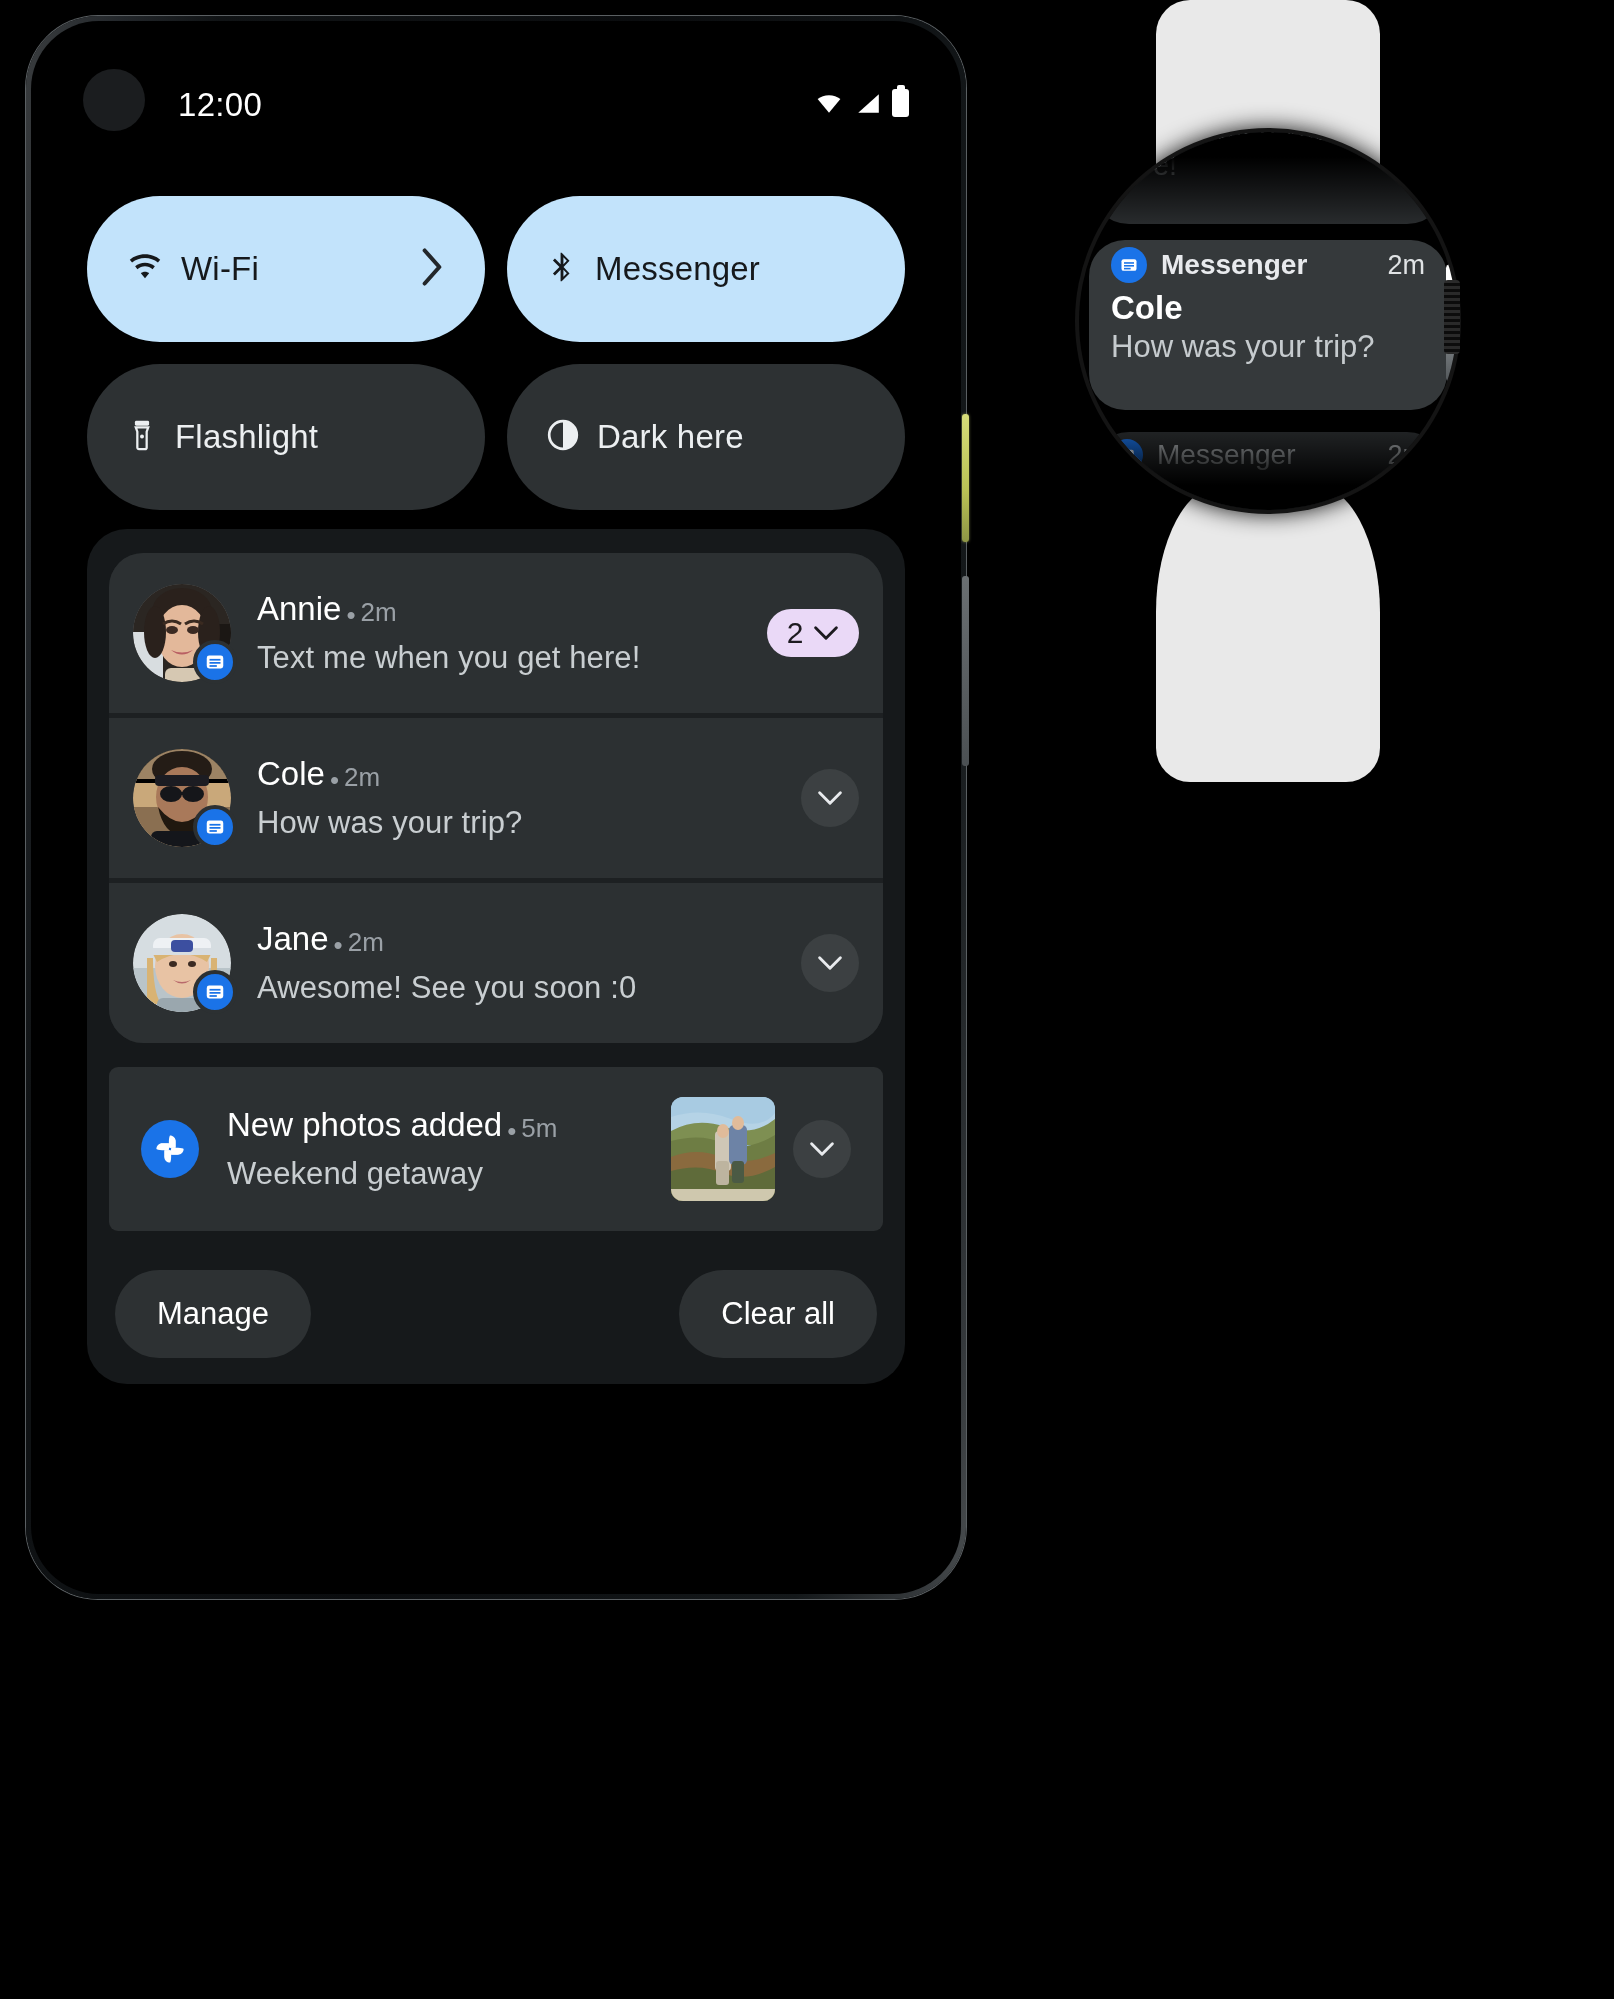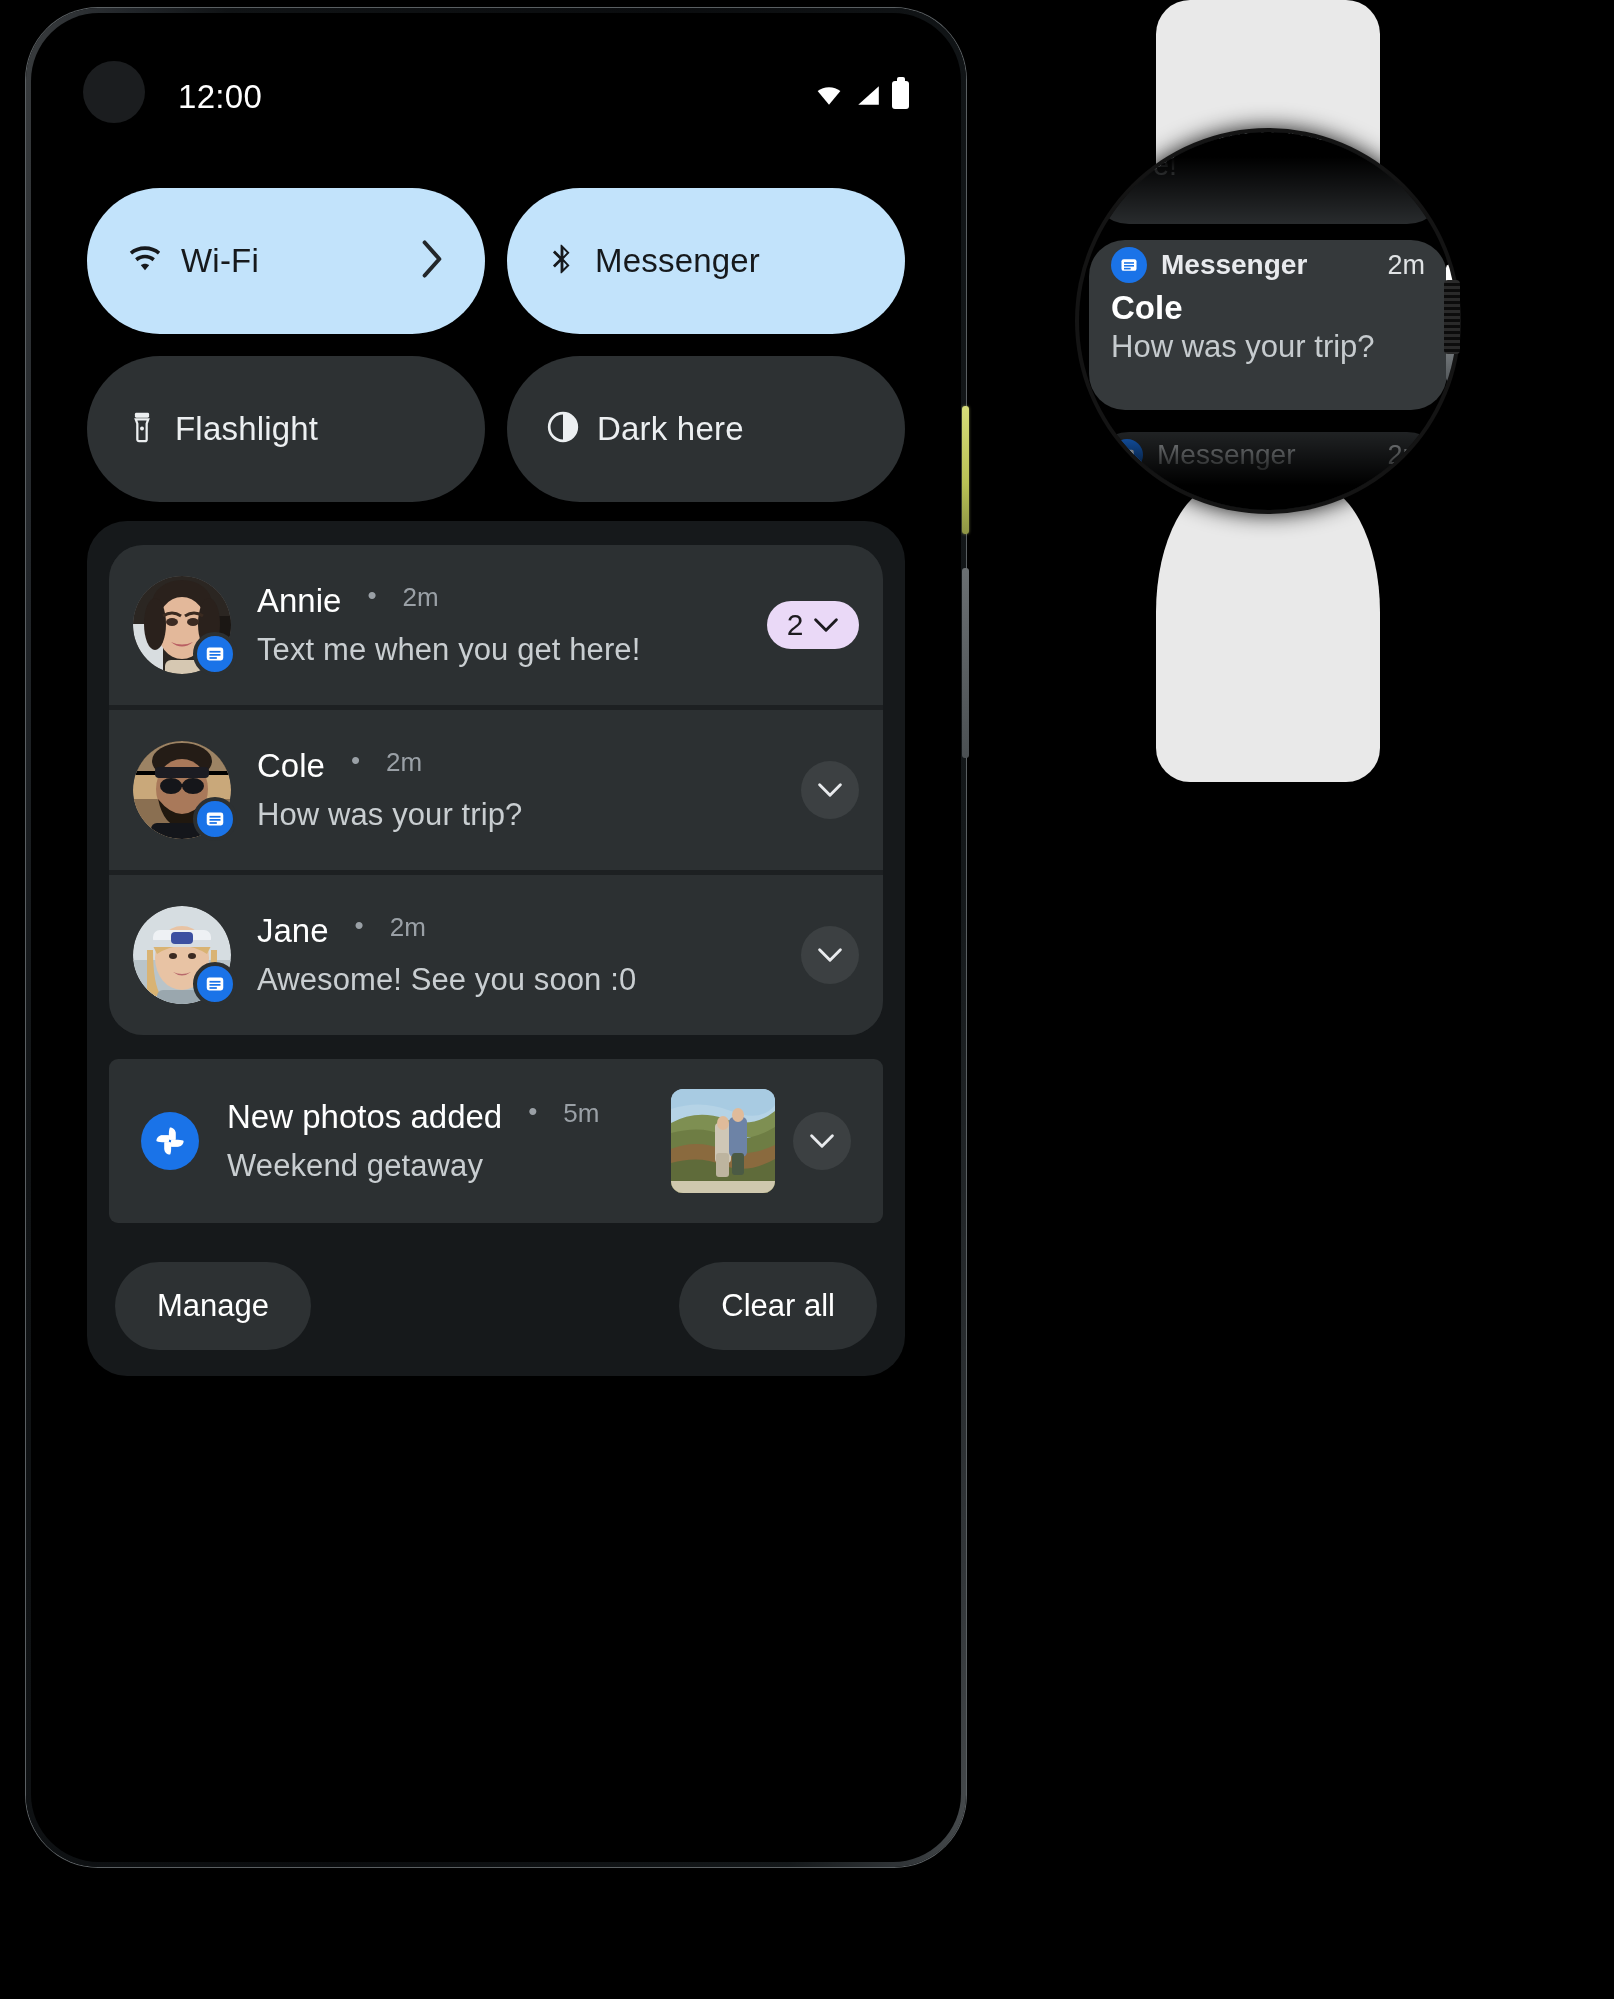--- a/index.html
+++ b/index.html
@@ -6,22 +6,22 @@
   html, body {
     width: 1614px; height: 1999px;
     background: #000000;
     font-family: "Liberation Sans", sans-serif;
     overflow: hidden;
   }
   .stage { position: relative; width: 1614px; height: 1999px; background:#000; }
 
   
   .phone {
-    position: absolute; left: 26px; top: 8px;
-    width: 940px; height: 1859px;
+    position: absolute; left: 26px; top: 16px;
+    width: 940px; height: 1583px;
     border-radius: 72px;
     background: linear-gradient(100deg,#3a3d3f 0%,#22262a 8%,#101315 16%,#0a0c0e 50%,#14181a 86%,#34383b 96%,#4a4e50 100%);
     padding: 5px;
     box-shadow: 0 0 0 1px #5a5f62;
   }
   .phone-inner {
     width:100%; height:100%;
     border-radius: 68px;
     background:#000;
     overflow:hidden;
@@ -93,21 +93,21 @@
     width:98px;height:98px;border-radius:50%;
     overflow:hidden; position:relative; background:#555;
   }
   .badge-app{
     position:absolute; right:-6px; bottom:-2px;
     width:44px;height:44px;border-radius:50%;
     background:#1a73e8; border:4px solid #2c3032;
     display:flex;align-items:center;justify-content:center;
   }
   .notif-body{ flex:1; min-width:0; }
-  .notif-line1{ display:flex; align-items:flex-start; gap:26px; }
+  .notif-line1{ display:flex; align-items:flex-end; gap:5px; }
   .notif-name{ color:#ffffff; font-size:33px; font-weight:500; }
   .notif-dot{ color:#9aa0a6; font-size:26px; line-height:1; }
   .notif-time{ color:#9aa0a6; font-size:26px; }
   .notif-msg{ color:#c9ced1; font-size:31px; margin-top:12px; letter-spacing:.1px; }
 
   .expand-btn{
     width:58px;height:58px;border-radius:50%;
     background:#3c4042; display:flex;align-items:center;justify-content:center;
     flex:none; margin-left:18px; cursor:pointer;
   }

